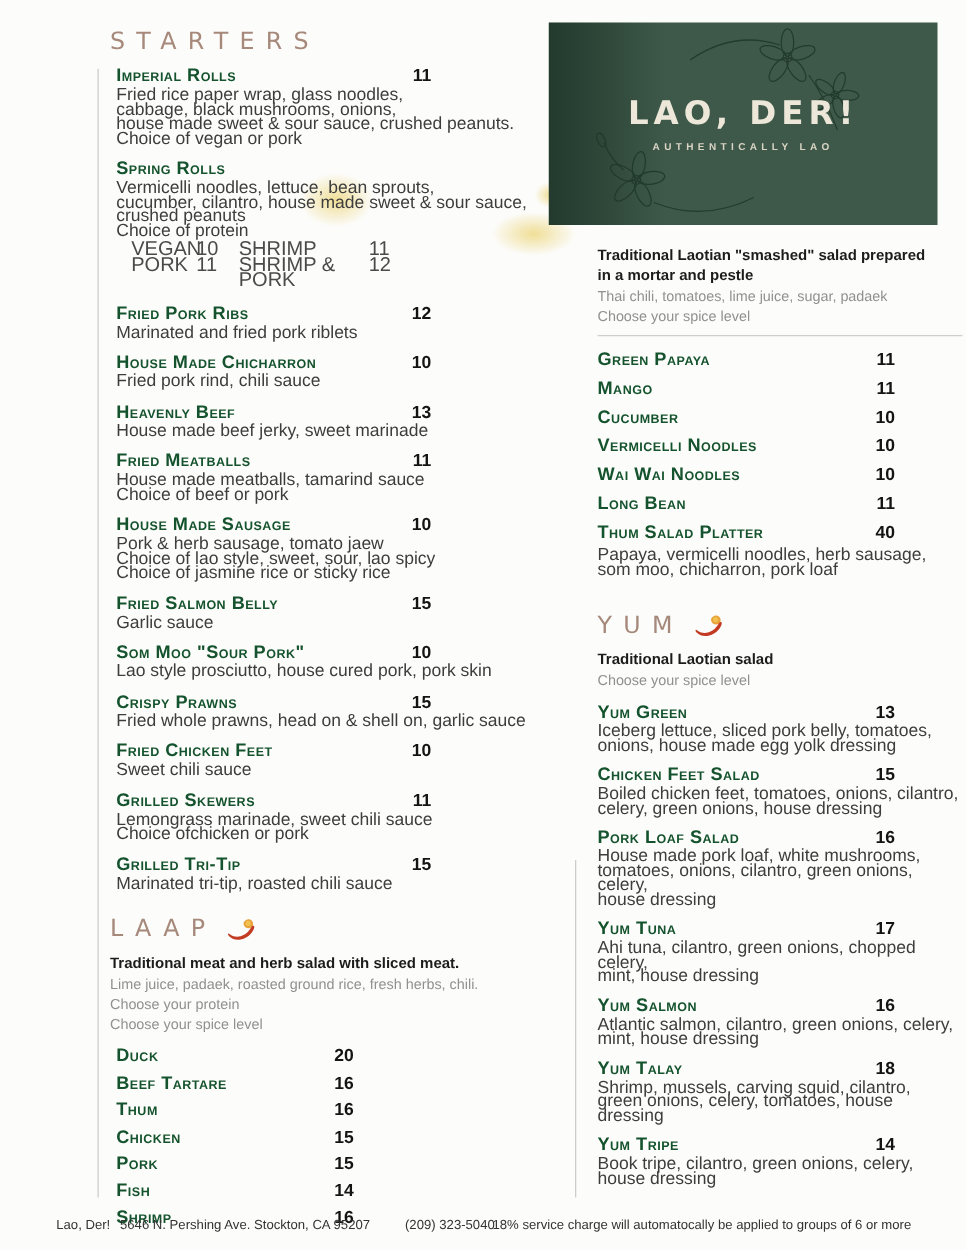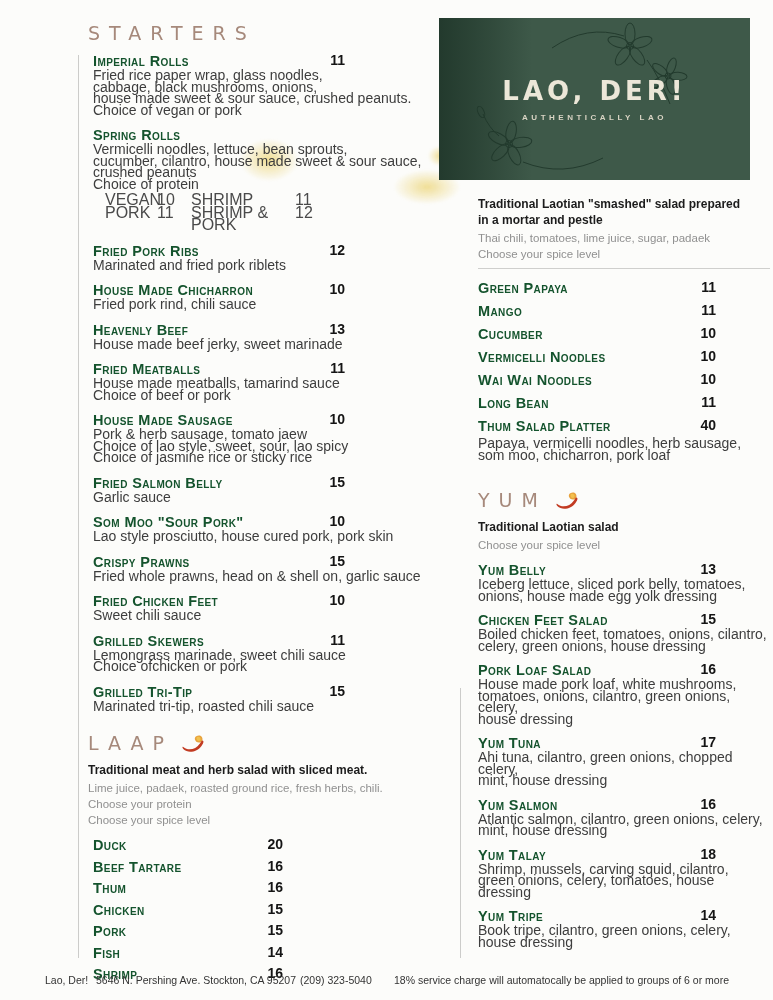--- a/index.html
+++ b/index.html
@@ -58,21 +58,21 @@
               letter-spacing:4px;color:#ece7d8}
   .card-sub{margin-top:7px;font-size:8px;font-weight:bold;letter-spacing:3.5px;color:#d9d4c4}
   .flower-tr{position:absolute;right:48px;top:2px}
   .flower-bl{position:absolute;left:14px;bottom:0}
 
   
   .footer{position:absolute;top:974px;left:0;width:773px;height:16px;font-size:10.5px;color:#333}
   .footer span{position:absolute;white-space:nowrap}
   .f-name{left:45px}
   .f-addr{left:96px}
-  .f-phone{left:300px}
+  .f-phone{left:324px}
   .f-note{left:394px}
 </style>
 </head>
 <body>
 
 <div class="fold fold-left"></div>
 <div class="fold fold-right"></div>
 <div class="stain stain1"></div>
 <div class="stain stain2"></div>
 <div class="stain stain3"></div>
@@ -265,21 +265,21 @@
       <svg class="chili" width="26" height="20" viewBox="0 0 34 26">
         <path d="M20 3 C24 0 29 3 28 8 C27 11 23 12 20 10 C18 8 17 5 20 3 Z" fill="#e8a33d"></path>
         <path d="M21 4 C23 2.5 26 4 25.5 7 C25 9 22.8 9.5 21.3 8.3 C20.2 7.2 19.8 5.2 21 4 Z" fill="#f2c14e"></path>
         <path d="M3 17 C9 22 19 21 25 12 C26.5 9.8 27 8 28.6 8.6 C30.2 9.2 29 12.5 26.8 15.5 C21.5 22.7 10 26.5 3 19.6 C1.4 18 1.6 15.9 3 17 Z" fill="#c23b22"></path>
       </svg>
     </div>
     <div class="intro-b">Traditional Laotian salad</div>
     <div class="intro-g" style="margin-bottom:8px">Choose your spice level</div>
 
     <div class="mi" style="padding-left:0;margin-bottom:9px">
-      <div class="mrow"><span class="nm">Yum Belly</span><span class="pr">13</span></div>
+      <div class="mrow"><span class="nm">Yum Green</span><span class="pr">13</span></div>
       <div class="ds">Iceberg lettuce, sliced pork belly, tomatoes,
 onions, house made egg yolk dressing</div>
     </div>
     <div class="mi" style="padding-left:0;margin-bottom:9px">
       <div class="mrow"><span class="nm">Chicken Feet Salad</span><span class="pr">15</span></div>
       <div class="ds">Boiled chicken feet, tomatoes, onions, cilantro,
 celery, green onions, house dressing</div>
     </div>
     <div class="mi" style="padding-left:0;margin-bottom:9px">
       <div class="mrow"><span class="nm">Pork Loaf Salad</span><span class="pr">16</span></div>

